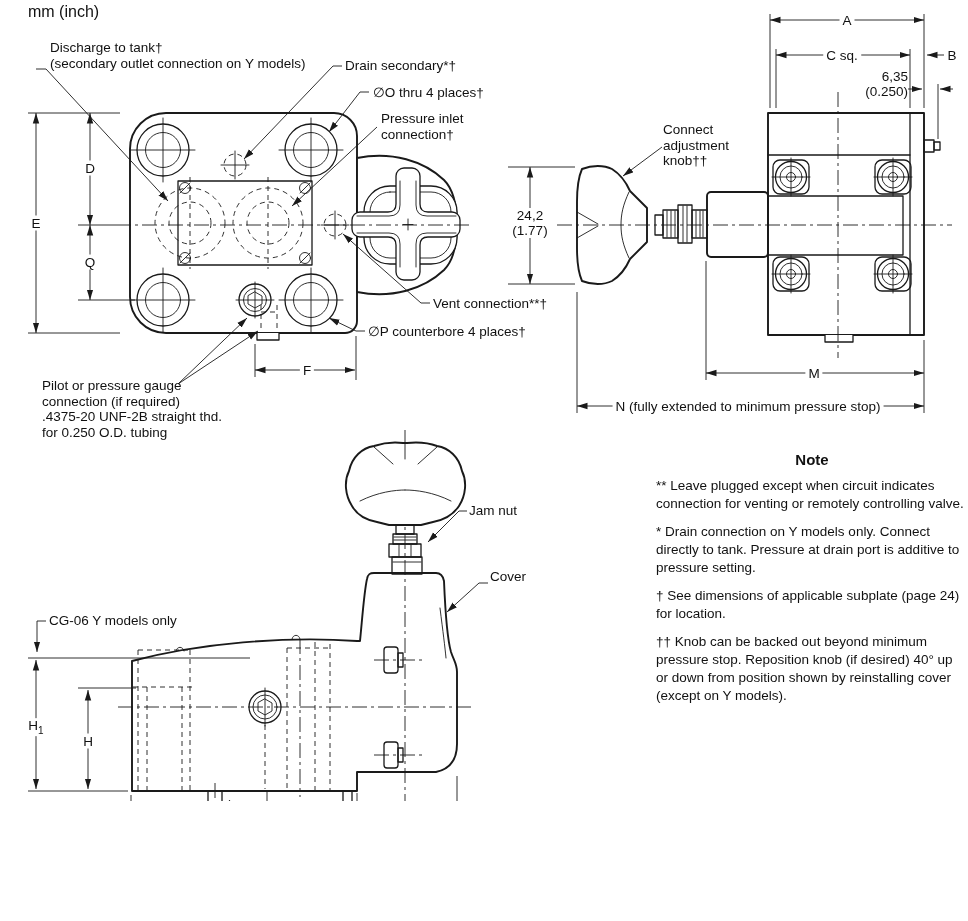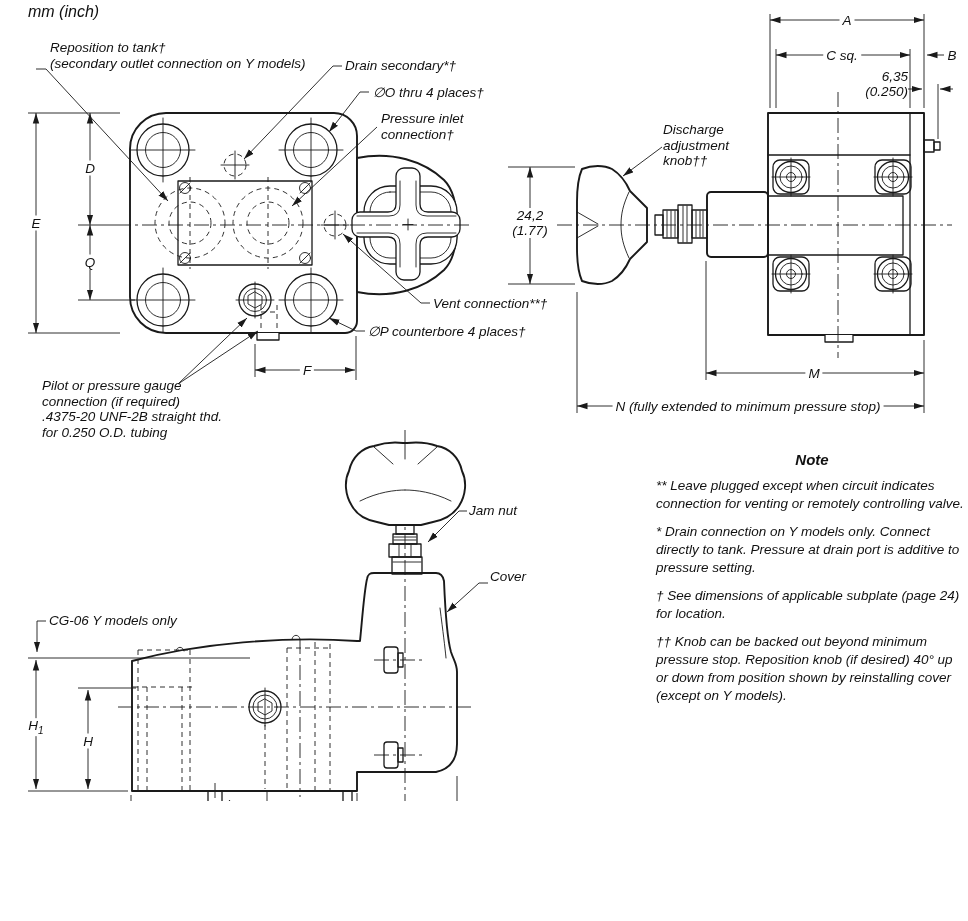--- a/index.html
+++ b/index.html
@@ -1,17 +1,17 @@
 <!DOCTYPE html>
 <html><head>
 <meta charset="utf-8">
 <style>
   html,body{margin:0;padding:0;background:#fff;}
   .page{position:relative;width:968px;height:801px;background:#fff;overflow:hidden;
-        font-family:"Liberation Sans",sans-serif;color:#111;font-style:italic;}
+        font-family:"Liberation Sans",sans-serif;color:#111;}
   svg{position:absolute;left:0;top:0;}
   .lbl{position:absolute;font-size:13.5px;line-height:15.5px;color:#111;white-space:nowrap;}
   .dim{position:absolute;transform:translate(-50%,-50%);background:#fff;padding:0 3px;
        font-size:13.5px;color:#111;white-space:nowrap;text-align:center;}
   .units{font-size:16px;}
   .rblock{position:absolute;text-align:right;font-size:13.5px;line-height:15px;}
   .note{position:absolute;left:656px;top:451px;width:312px;font-size:13.5px;line-height:18px;}
   .note h3{margin:0 0 8px 0;font-size:15px;text-align:center;font-weight:bold;}
   .note p{margin:0 0 10px 0;}
   sub{font-size:10px;}
@@ -241,21 +241,21 @@
     <path class="dm" d="M467,511 L459,511"></path>
         <line class="dm" marker-end="url(#ae)" x1="459" y1="511" x2="428" y2="542"></line>
     <path class="dm" d="M488,583 L479,583"></path>
         <line class="dm" marker-end="url(#ae)" x1="479" y1="583" x2="447" y2="612"></line>
   </g>
 </svg>
 
 <div class="lbl units" style="left:28px;top:4px;">mm (inch)</div>
 
 <div class="lbl" style="left:50px;top:40px;">
-  <div>Reposition to tank†</div>
+  <div>Discharge to tank†</div>
   <div>(secondary outlet connection on Y models)</div>
 </div>
 <div class="lbl" style="left:345px;top:58px;">Drain secondary*†</div>
 <div class="lbl" style="left:373px;top:85px;">∅O thru 4 places†</div>
 <div class="lbl" style="left:381px;top:111px;">
   <div>Pressure inlet</div>
   <div>connection†</div>
 </div>
 <div class="lbl" style="left:433px;top:296px;">Vent connection**†</div>
 <div class="lbl" style="left:368px;top:324px;">∅P counterbore 4 places†</div>
@@ -264,21 +264,21 @@
   <div>connection (if required)</div>
   <div>.4375-20 UNF-2B straight thd.</div>
   <div>for 0.250 O.D. tubing</div>
 </div>
 <div class="dim" style="left:36px;top:223px;">E</div>
 <div class="dim" style="left:90px;top:168px;">D</div>
 <div class="dim" style="left:90px;top:262px;">Q</div>
 <div class="dim" style="left:307px;top:370px;">F</div>
 
 <div class="lbl" style="left:663px;top:122px;">
-  <div>Discharge</div>
+  <div>Connect</div>
   <div>adjustment</div>
   <div>knob††</div>
 </div>
 <div class="dim" style="left:847px;top:20px;">A</div>
 <div class="dim" style="left:842px;top:55px;">C sq.</div>
 <div class="dim" style="left:952px;top:55px;">B</div>
 <div class="rblock" style="left:840px;top:69px;width:68px;">
   <div>6,35</div>
   <div>(0.250)</div>
 </div>

